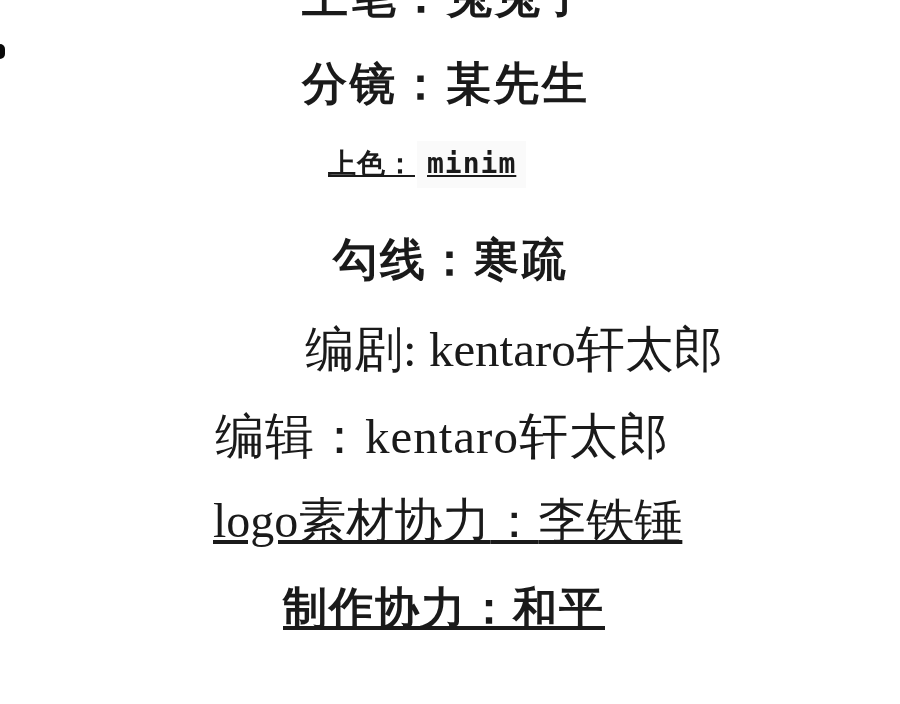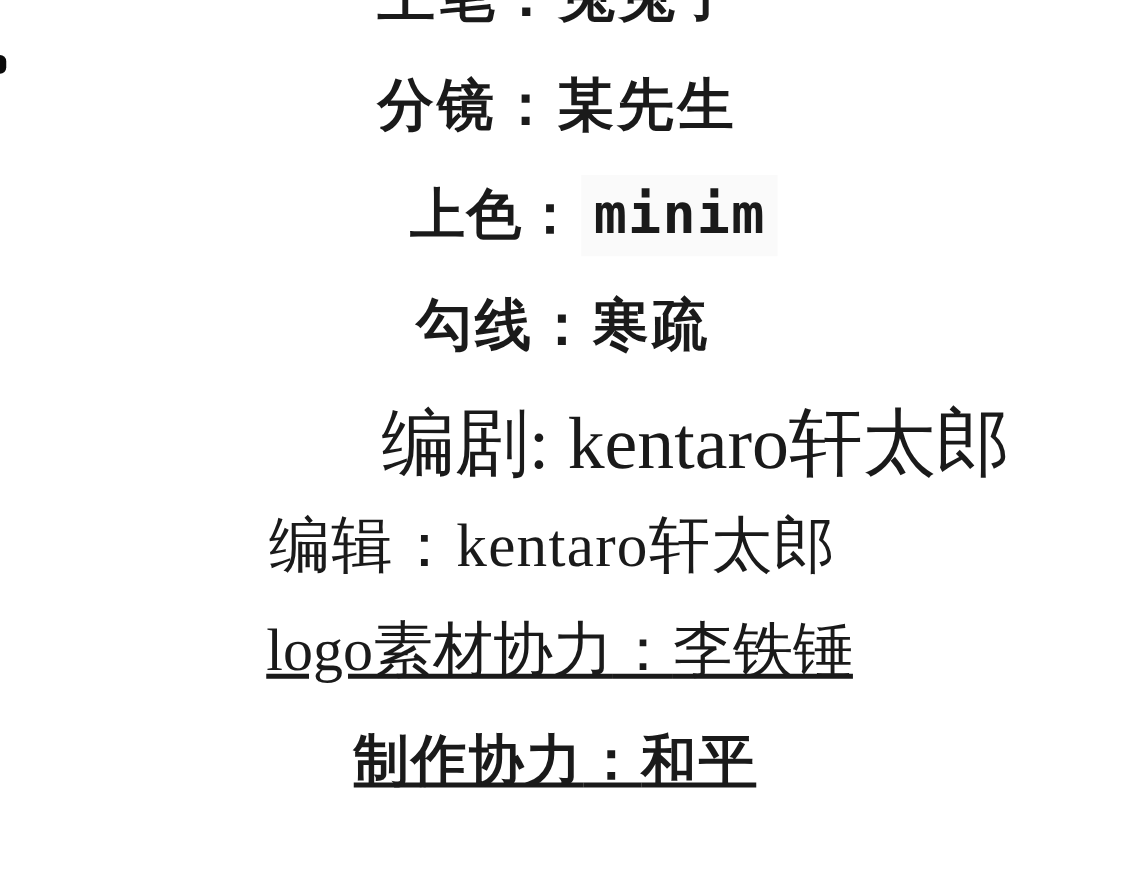--- a/index.html
+++ b/index.html
@@ -20,23 +20,23 @@
     position: absolute;
     white-space: nowrap;
     line-height: 1;
     color: #1a1a1a;
   }
   .credit-line span { display: inline; }
 
   
   .l1 { left: 302px; top: -26px; font-size: 46px; font-weight: 700; letter-spacing: 2px; }
   .l2 { left: 302px; top: 62px;  font-size: 45px; font-weight: 700; letter-spacing: 3px; }
-  .l3 { left: 328px; top: 150px; font-size: 44px; font-weight: 700; letter-spacing: 1px; }
+  .l3 { left: 328px; top: 150px; font-size: 28px; font-weight: 700; letter-spacing: 1px; text-decoration: underline; }
   .l4 { left: 333px; top: 238px; font-size: 45px; font-weight: 700; letter-spacing: 2px; text-align: center; }
-  .l5 { left: 305px; top: 325px; font-size: 59px; font-weight: 400; }
+  .l5 { left: 305px; top: 325px; font-size: 49px; font-weight: 400; }
   .l6 { left: 215px; top: 412px; font-size: 49px; font-weight: 400; letter-spacing: 1px; }
   .l7 { left: 213px; top: 497px; font-size: 48px; font-weight: 400; text-decoration: underline; }
   .l8 { left: 283px; top: 587px; font-size: 44px; font-weight: 700; letter-spacing: 2px; text-decoration: underline; }
 
   
   .mono-name {
     font-family: "DejaVu Sans Mono", monospace;
     font-weight: 700;
     background: #fafafa;
     padding: 6px 10px 8px 10px;

